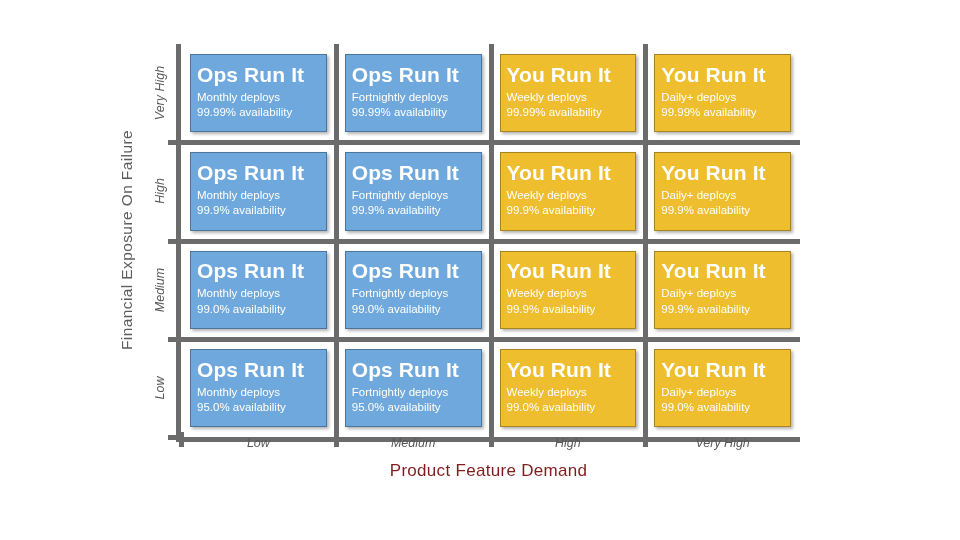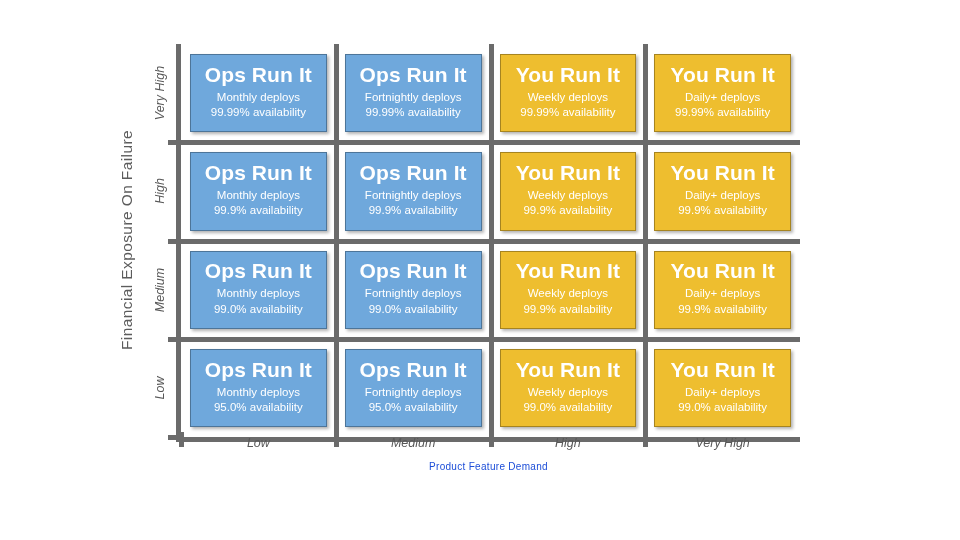--- a/index.html
+++ b/index.html
@@ -43,23 +43,23 @@
     transform: rotate(-90deg);
     transform-origin: 0 0;
   }
 
   .x-axis-title {
     position: absolute;
     left: 177px;
     top: 461px;
     width: 623px;
     text-align: center;
-    font-size: 10px;
+    font-size: 17px;
     letter-spacing: 0.3px;
-    color: #1d4ed8;
+    color: #7f1d1d;
     white-space: nowrap;
   }
 
   
   .axis-line-v {
     position: absolute;
     left: 176px;
     top: 44px;
     width: 5px;
     height: 398px;
@@ -128,21 +128,21 @@
   }
 
   
   .cell {
     position: absolute;
     box-sizing: border-box;
     border: 1px solid rgba(0,0,0,0.30);
     box-shadow: 2px 2px 3px rgba(0,0,0,0.30);
     display: flex;
     flex-direction: column;
-    align-items: center;
+    align-items: flex-start;
     justify-content: center;
     padding: 4px 6px 6px 6px;
     color: #ffffff;
     overflow: hidden;
   }
   .cell-title {
     font-size: 21px;
     font-weight: bold;
     line-height: 1.05;
     letter-spacing: 0.1px;

